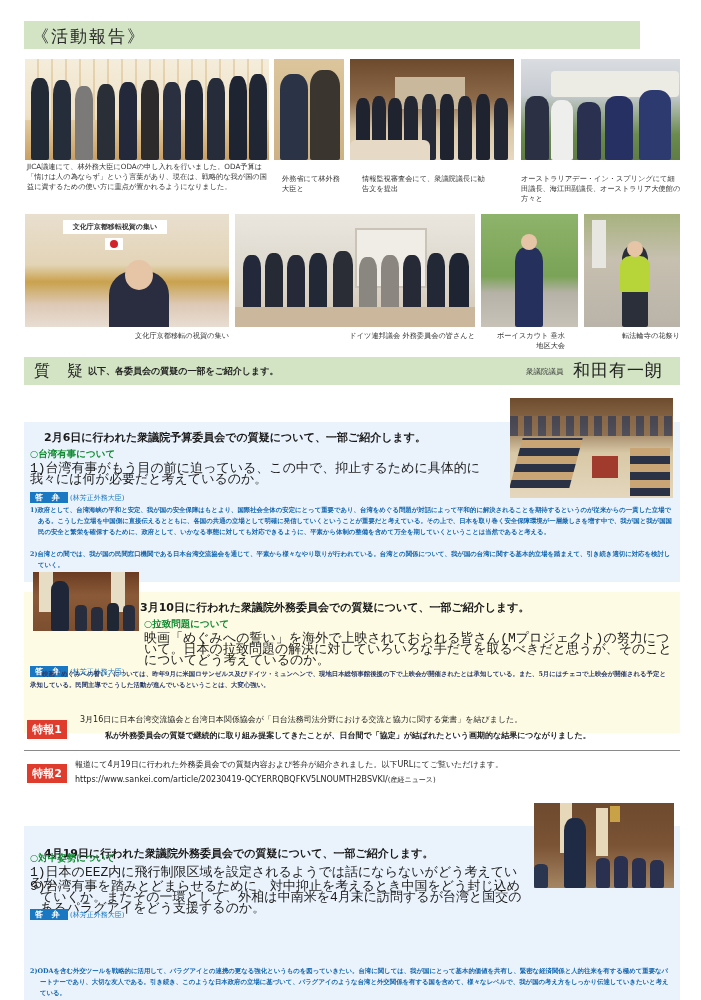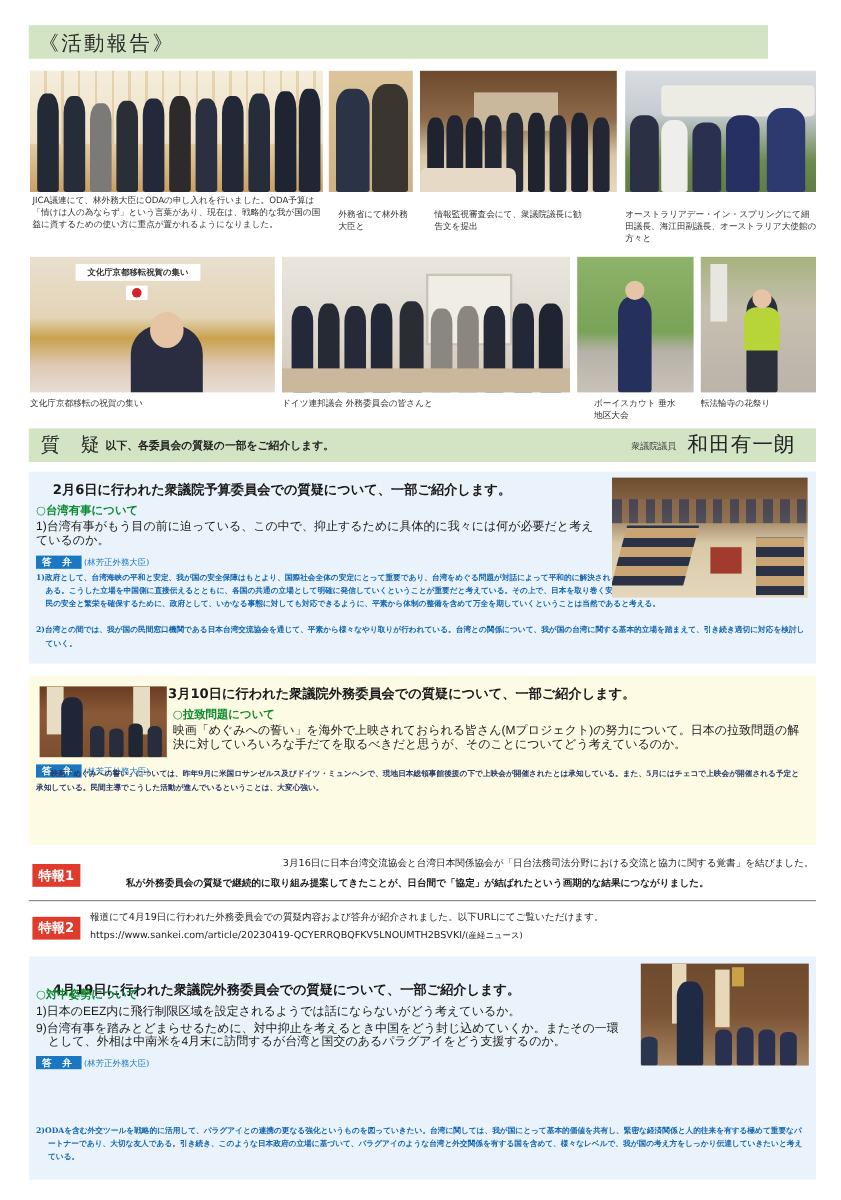--- a/index.html
+++ b/index.html
@@ -9,28 +9,28 @@
   .abs { position: absolute; }
 
   .banner { background: #d2e4c3; }
   .banner-title { font-family: "DejaVu Serif", serif; font-size: 17px; color: #2b2b2b; letter-spacing: 2px; }
 
   .photo { position: absolute; overflow: hidden; }
   .photo .fig { position: absolute; bottom: 0; border-radius: 40% 40% 2px 2px / 18% 18% 2px 2px; }
   .photo .head { position: absolute; border-radius: 50%; background: #e6c4a6; }
 
   .caption { position: absolute; font-size: 7.2px; line-height: 10px; color: #333; }
-  .caption.center { text-align: left; }
+  .caption.center { text-align: right; }
 
-  .qa-box { position: absolute; }
+  .qa-box { position: absolute; margin-top: 29px; }
   .qa-blue { background: #eaf3fc; }
   .qa-yellow { background: #fefbe4; }
   .qa-title { position: absolute; font-size: 11px; font-weight: bold; color: #1a1a1a; }
   .qa-topic { position: absolute; font-size: 9.5px; font-weight: bold; color: #0e8a2f; }
-  .q-text { position: absolute; font-family: Liberation Sans, sans-serif; font-size: 10px; line-height: 11px; color: #1c1c1c; }
+  .q-text { position: absolute; font-family: Liberation Mono, monospace; font-size: 13px; line-height: 11px; color: #1c1c1c; }
   .ans-label { position: absolute; background: #1a78c2; color: #fff; font-size: 8px; font-weight: bold; padding: 0 5px; height: 11px; line-height: 11px; letter-spacing: 3px; }
   .ans-who { position: absolute; font-family: "DejaVu Serif", serif; font-size: 7px; color: #1a78c2; }
   .a-text { position: absolute; font-family: "DejaVu Serif", serif; font-size: 6.4px; line-height: 11px; color: #1466ae; font-weight: bold; }
   .a-text.dark { color: #333; }
 
   .tokuho { position: absolute; background: #e03c2d; color: #fff; font-weight: bold; font-size: 11px; text-align: center; line-height: 19px; height: 19px; width: 40px; }
   .tk-text { position: absolute; font-size: 8px; line-height: 14px; color: #1c1c1c; }
   .tk-bold { font-weight: bold; }
   .divider { position: absolute; height: 1px; background: #8a8a8a; }
 </style>
@@ -159,21 +159,21 @@
   <div style="position:absolute;left:6px;top:0;width:14px;height:40px;background:#e7dcc4;"></div>
   <div style="position:absolute;left:78px;top:0;width:14px;height:40px;background:#e7dcc4;"></div>
   <div class="fig" style="left:18px;width:18px;height:50px;background:#1e2638;"></div>
   <div class="fig" style="left:42px;width:12px;height:26px;background:#272d3c;"></div>
   <div class="fig" style="left:58px;width:12px;height:24px;background:#272d3c;"></div>
   <div class="fig" style="left:74px;width:12px;height:28px;background:#1f2634;"></div>
   <div class="fig" style="left:90px;width:12px;height:26px;background:#272d3c;"></div>
 </div>
 
 <div class="tokuho" style="left:27px; top:720px;">特報1</div>
-<div class="tk-text" style="left:68px; top:713px; width:610px;text-align:right;">3月16日に日本台湾交流協会と台湾日本関係協会が「日台法務司法分野における交流と協力に関する覚書」を結びました。</div>
+<div class="tk-text" style="left:80px; top:713px; width:610px;">3月16日に日本台湾交流協会と台湾日本関係協会が「日台法務司法分野における交流と協力に関する覚書」を結びました。</div>
 <div class="tk-text tk-bold" style="left:75px; top:729px; width:620px;margin-left:30px;">私が外務委員会の質疑で継続的に取り組み提案してきたことが、日台間で「協定」が結ばれたという画期的な結果につながりました。</div>
 <div class="divider" style="left:24px; top:750px; width:656px;"></div>
 <div class="tokuho" style="left:27px; top:764px;">特報2</div>
 <div class="tk-text" style="left:75px; top:758px; width:610px;">報道にて4月19日に行われた外務委員会での質疑内容および答弁が紹介されました。以下URLにてご覧いただけます。</div>
 <div class="abs" style="left:75px; top:773px; width:610px; font-size:8px; line-height:14px; color:#1c1c1c;">
   <a style="color:#1c1c1c; text-decoration:none;">https://www.sankei.com/article/20230419-QCYERRQBQFKV5LNOUMTH2BSVKI/</a><span style="font-size:7px;">(産経ニュース)</span>
 </div>
 
 <div class="qa-box qa-blue" style="left:24px; top:797px; width:656px; height:186px;">
   <div class="qa-title" style="left:20px; top:20px;">4月19日に行われた衆議院外務委員会での質疑について、一部ご紹介します。</div>

